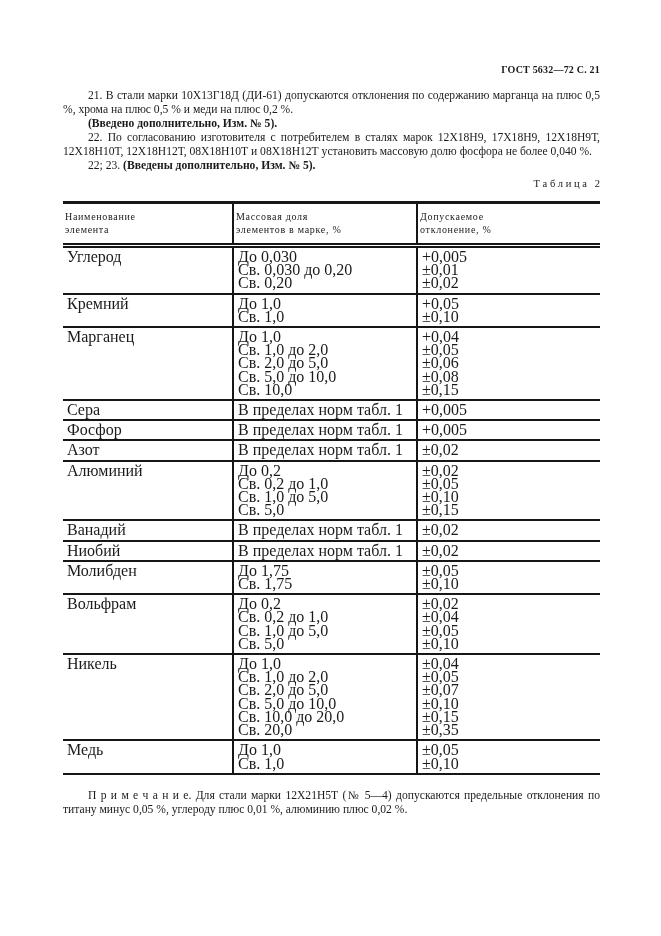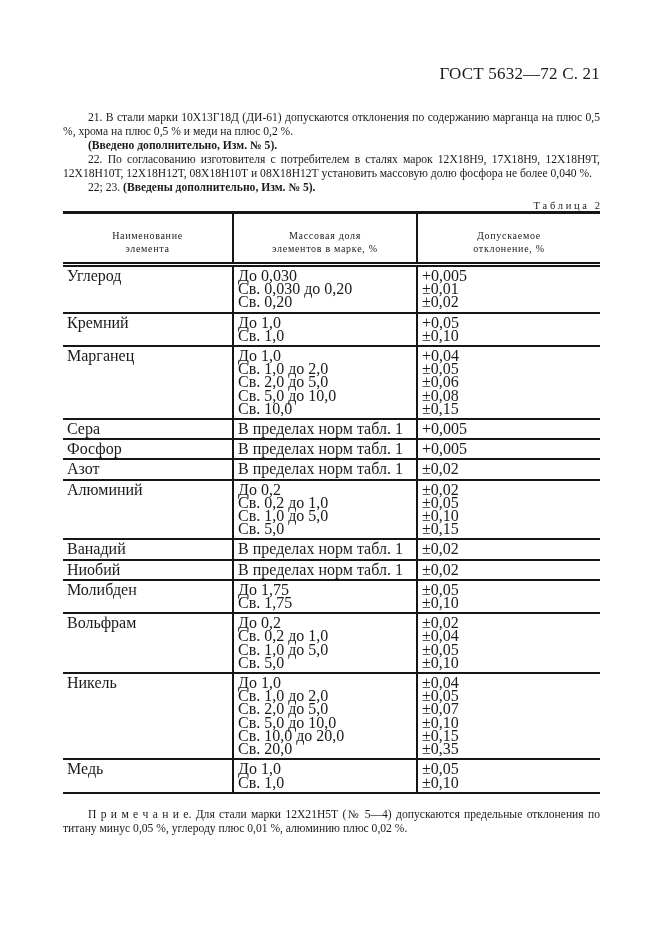--- a/index.html
+++ b/index.html
@@ -8,56 +8,56 @@
     width: 661px; height: 936px;
     background: #ffffff;
     color: #1a1a1a;
     font-family: "Liberation Serif", "DejaVu Serif", serif;
     position: relative;
     overflow: hidden;
     padding: 64px 61px 0 63px;
   }
   .doc-header {
     text-align: right;
-    font-weight: normal;
-    font-size: 17px;
+    font-weight: bold;
+    font-size: 10px;
     letter-spacing: 0.2px;
-    margin-bottom: 27px;
+    margin-bottom: 14px;
   }
   .notes { font-size: 11.6px; line-height: 14px; }
   .notes p {
     text-align: justify;
     text-indent: 25px;
   }
   .notes .amend { font-weight: bold; }
   .table-label {
     text-align: right;
     font-size: 10.5px;
     white-space: pre;
     margin-top: 5px;
-    margin-bottom: 0;
+    margin-bottom: 12px;
   }
   table.gost {
     width: 537px;
     table-layout: fixed;
     border-collapse: collapse;
     border-top: 3px solid #161616;
     border-bottom: 2px solid #161616;
   }
   table.gost th, table.gost td {
     white-space: pre-line;
     vertical-align: top;
     font-weight: normal;
   }
   table.gost th {
     font-size: 10px;
     line-height: 13px;
     letter-spacing: 0.7px;
-    text-align: center;
-    padding: 15px 2px 7px 2px;
+    text-align: left;
+    padding: 6px 2px 7px 2px;
     border-bottom: 5px double #161616;
   }
   table.gost th:nth-child(1), table.gost td:nth-child(1),
   table.gost th:nth-child(2), table.gost td:nth-child(2) {
     border-right: 2px solid #161616;
   }
   table.gost td {
     font-size: 16px;
     line-height: 13.2px;
     padding: 2px 4px 3px 4px;

